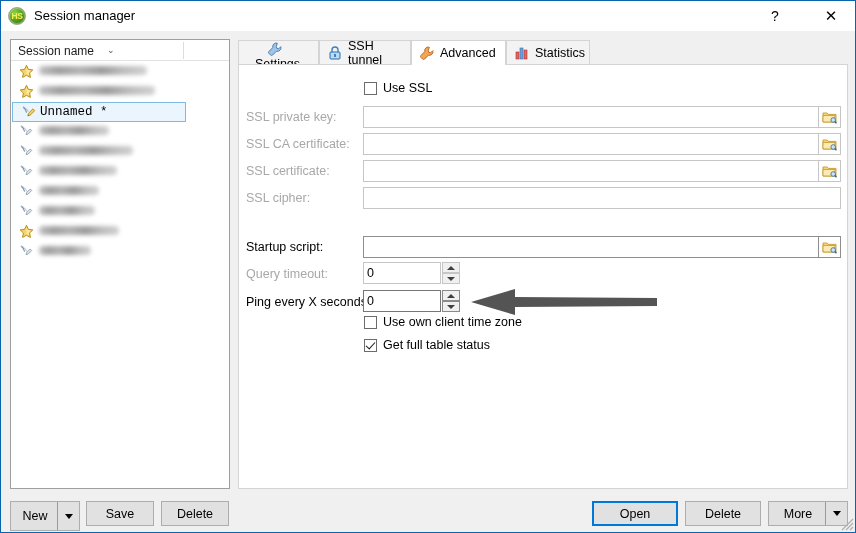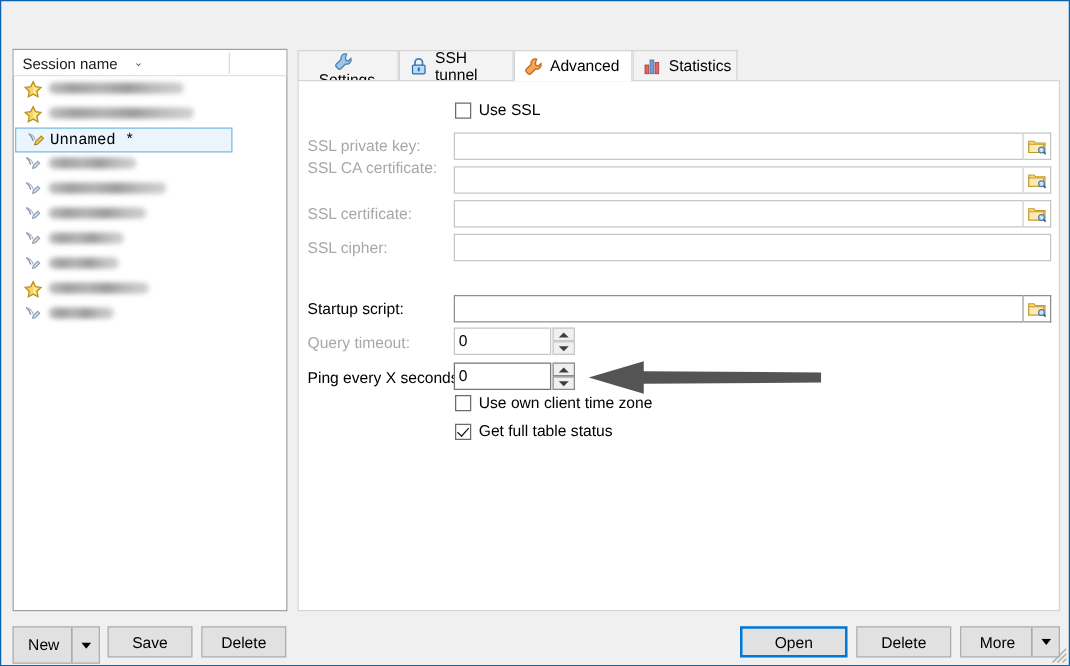--- a/index.html
+++ b/index.html
@@ -305,20 +305,28 @@
     right: 1px; bottom: 1px;
     width: 16px; height: 16px;
     pointer-events: none;
   }
 </style>
 </head>
 <body>
 
 <div id="window">
 
+  <div id="titlebar">
+    <div id="app-icon">
+      <div id="app-icon-text">HS</div>
+    </div>
+    <div id="window-title">Session manager</div>
+    <button class="caption-btn" id="help-btn">?</button>
+    <button class="caption-btn" id="close-btn">✕</button>
+  </div>
 
   <div id="session-panel">
     <div id="session-header">
       <div id="session-header-label">Session name</div>
       <div id="session-sort-icon">⌄</div>
       <div id="session-header-divider"></div>
     </div>
     <div id="session-list">
         <div class="session-row">
           <span class="row-icon"><svg width="17" height="16" viewBox="0 0 17 16">
@@ -477,21 +485,21 @@
     <input class="text-input" style="left: 124px; top: 41px; width: 456px; height: 22px;" disabled="" value="">
     <div class="browse-btn" style="left:580px; top:41px;">
       <svg width="15" height="14" viewBox="0 0 15 14">
         <path d="M1 3h4.2l1.1 1.4H14v7.6H1z" fill="#fbd97a" stroke="#c49b2e" stroke-width=".9"></path>
         <path d="M1 5.4h12.2L12 12H1z" fill="#fde9b2" stroke="#c49b2e" stroke-width=".9"></path>
         <circle cx="11.2" cy="10" r="2.3" fill="#cfe4f5" stroke="#4a7fae" stroke-width="1"></circle>
         <path d="M12.8 11.6l1.7 1.7" stroke="#3a5f85" stroke-width="1.4"></path>
       </svg>
     </div>
 
-    <div class="form-label disabled" style="left:7px; top:62px;">SSL CA certificate:</div>
+    <div class="form-label disabled" style="left:7px; top:72px;">SSL CA certificate:</div>
     <input class="text-input" style="left: 124px; top: 68px; width: 456px; height: 22px;" disabled="" value="">
     <div class="browse-btn" style="left:580px; top:68px;">
       <svg width="15" height="14" viewBox="0 0 15 14">
         <path d="M1 3h4.2l1.1 1.4H14v7.6H1z" fill="#fbd97a" stroke="#c49b2e" stroke-width=".9"></path>
         <path d="M1 5.4h12.2L12 12H1z" fill="#fde9b2" stroke="#c49b2e" stroke-width=".9"></path>
         <circle cx="11.2" cy="10" r="2.3" fill="#cfe4f5" stroke="#4a7fae" stroke-width="1"></circle>
         <path d="M12.8 11.6l1.7 1.7" stroke="#3a5f85" stroke-width="1.4"></path>
       </svg>
     </div>
 

